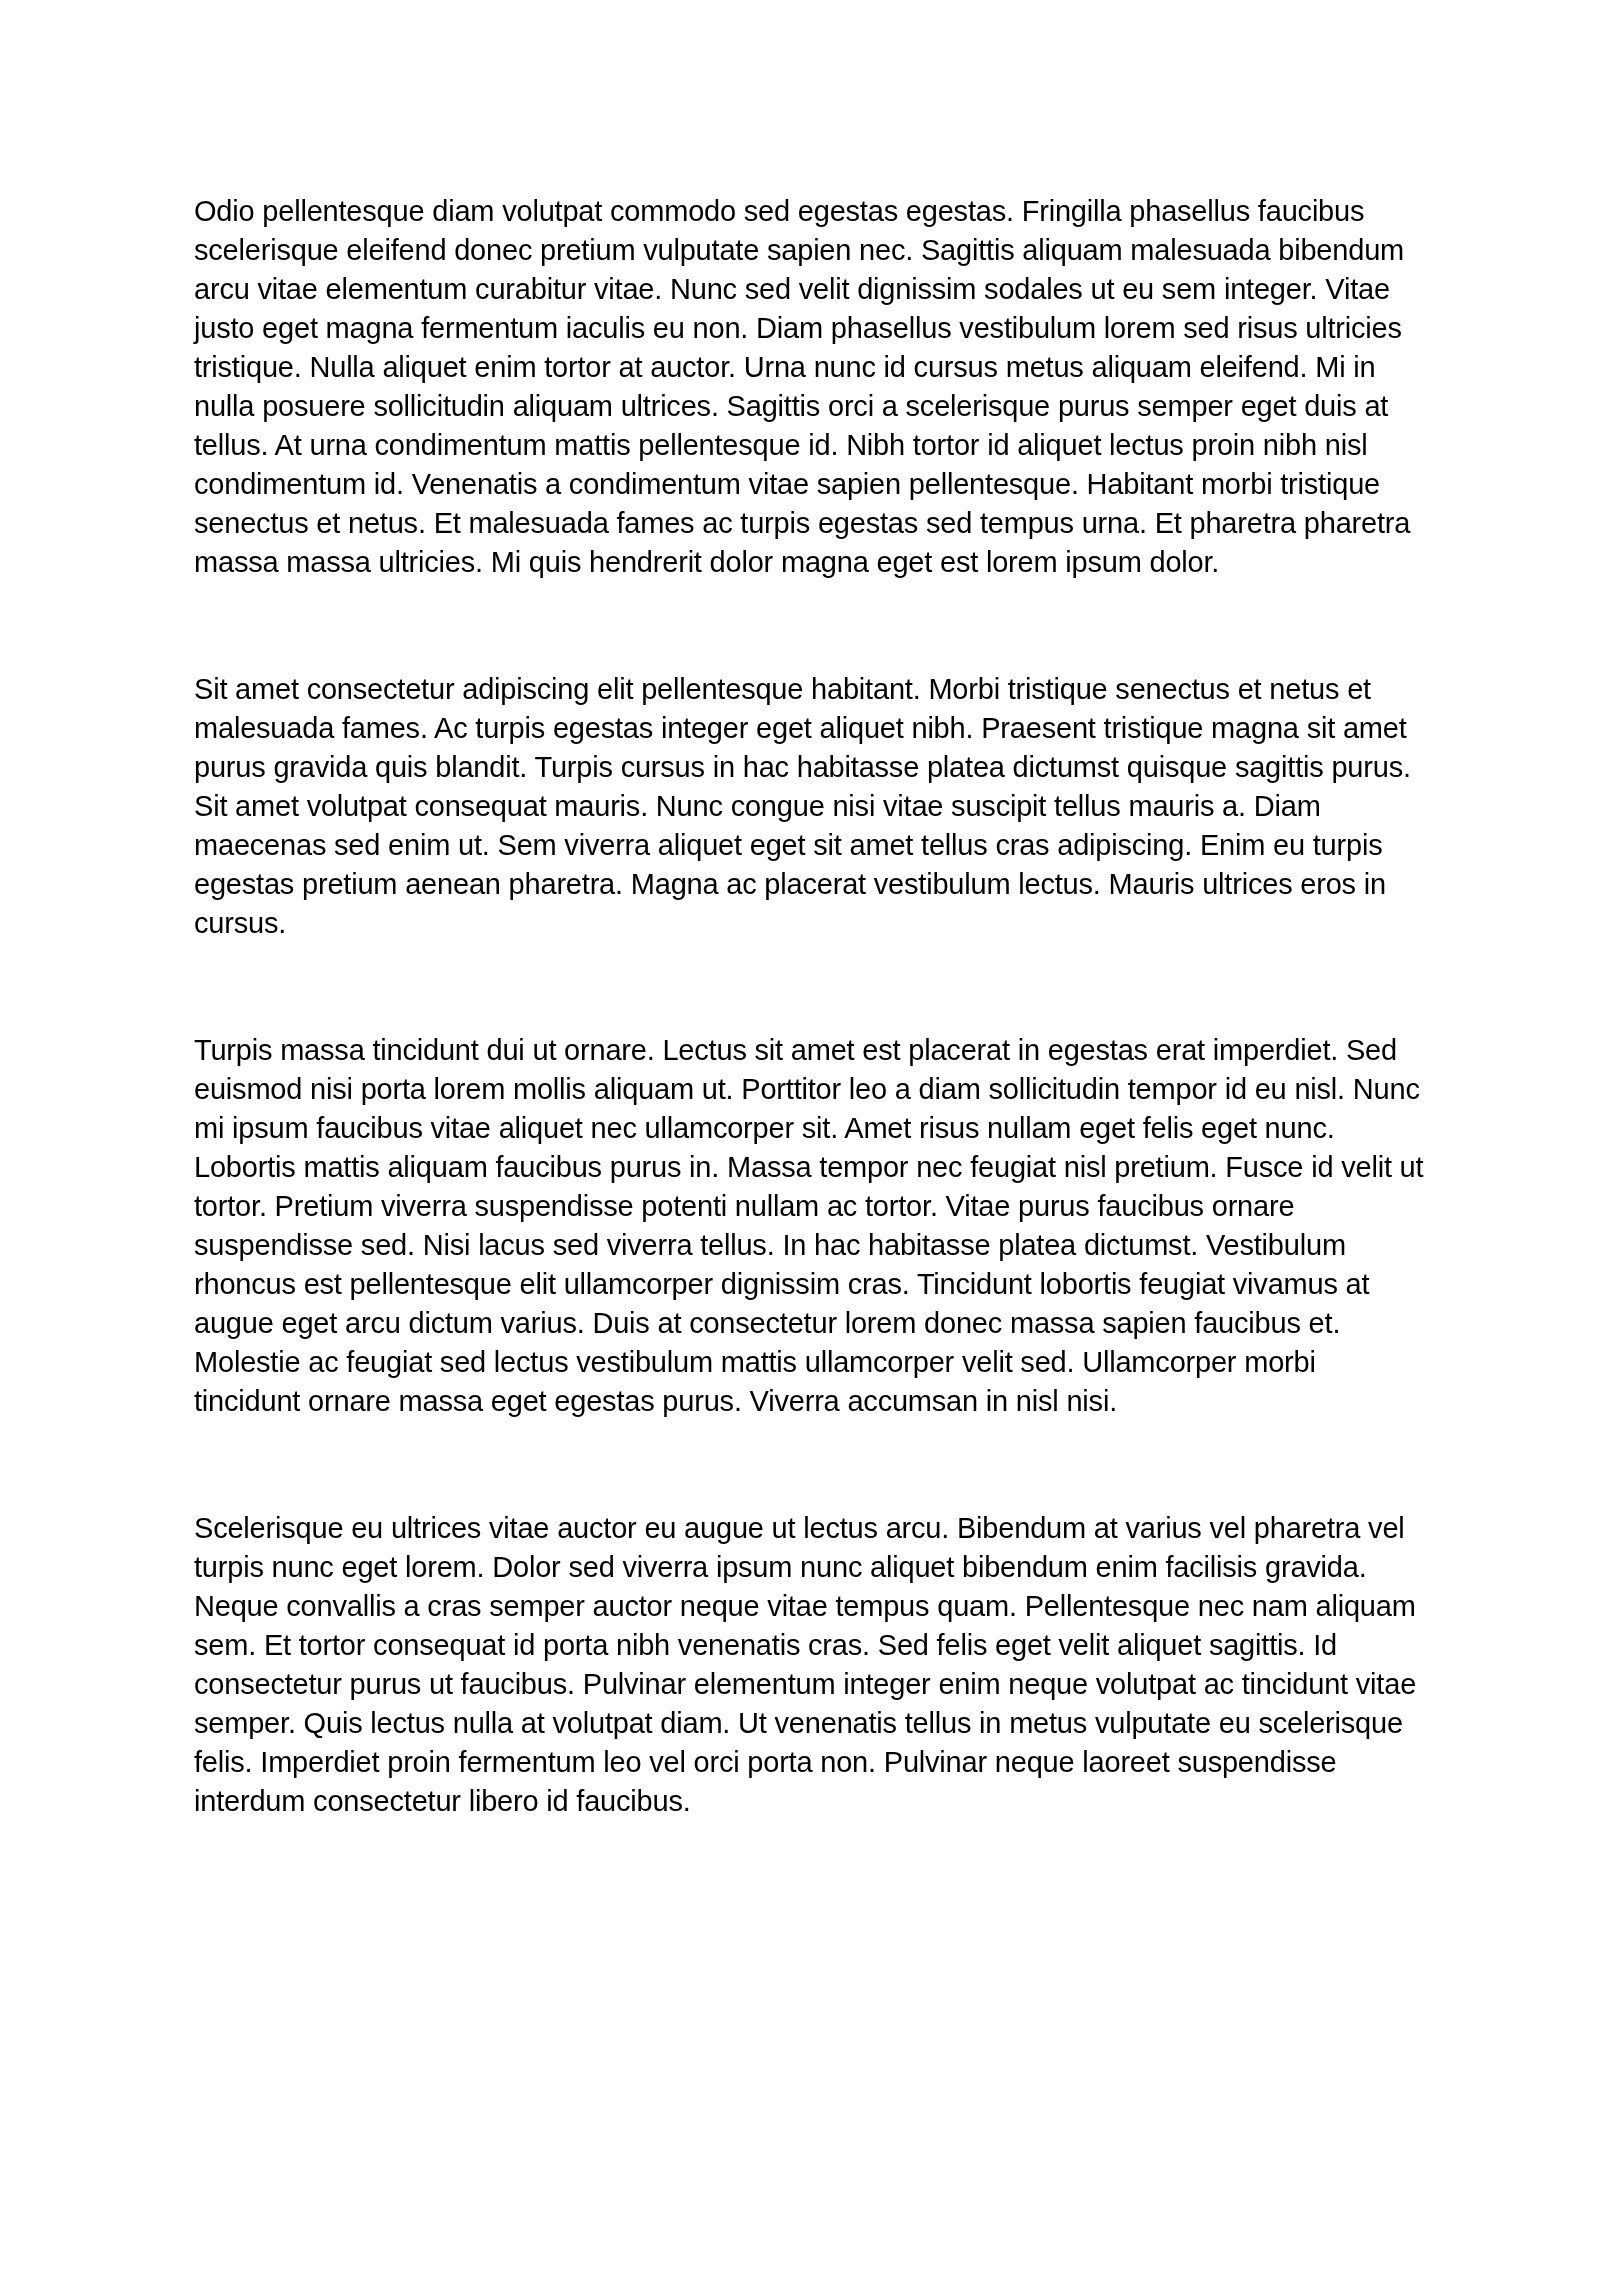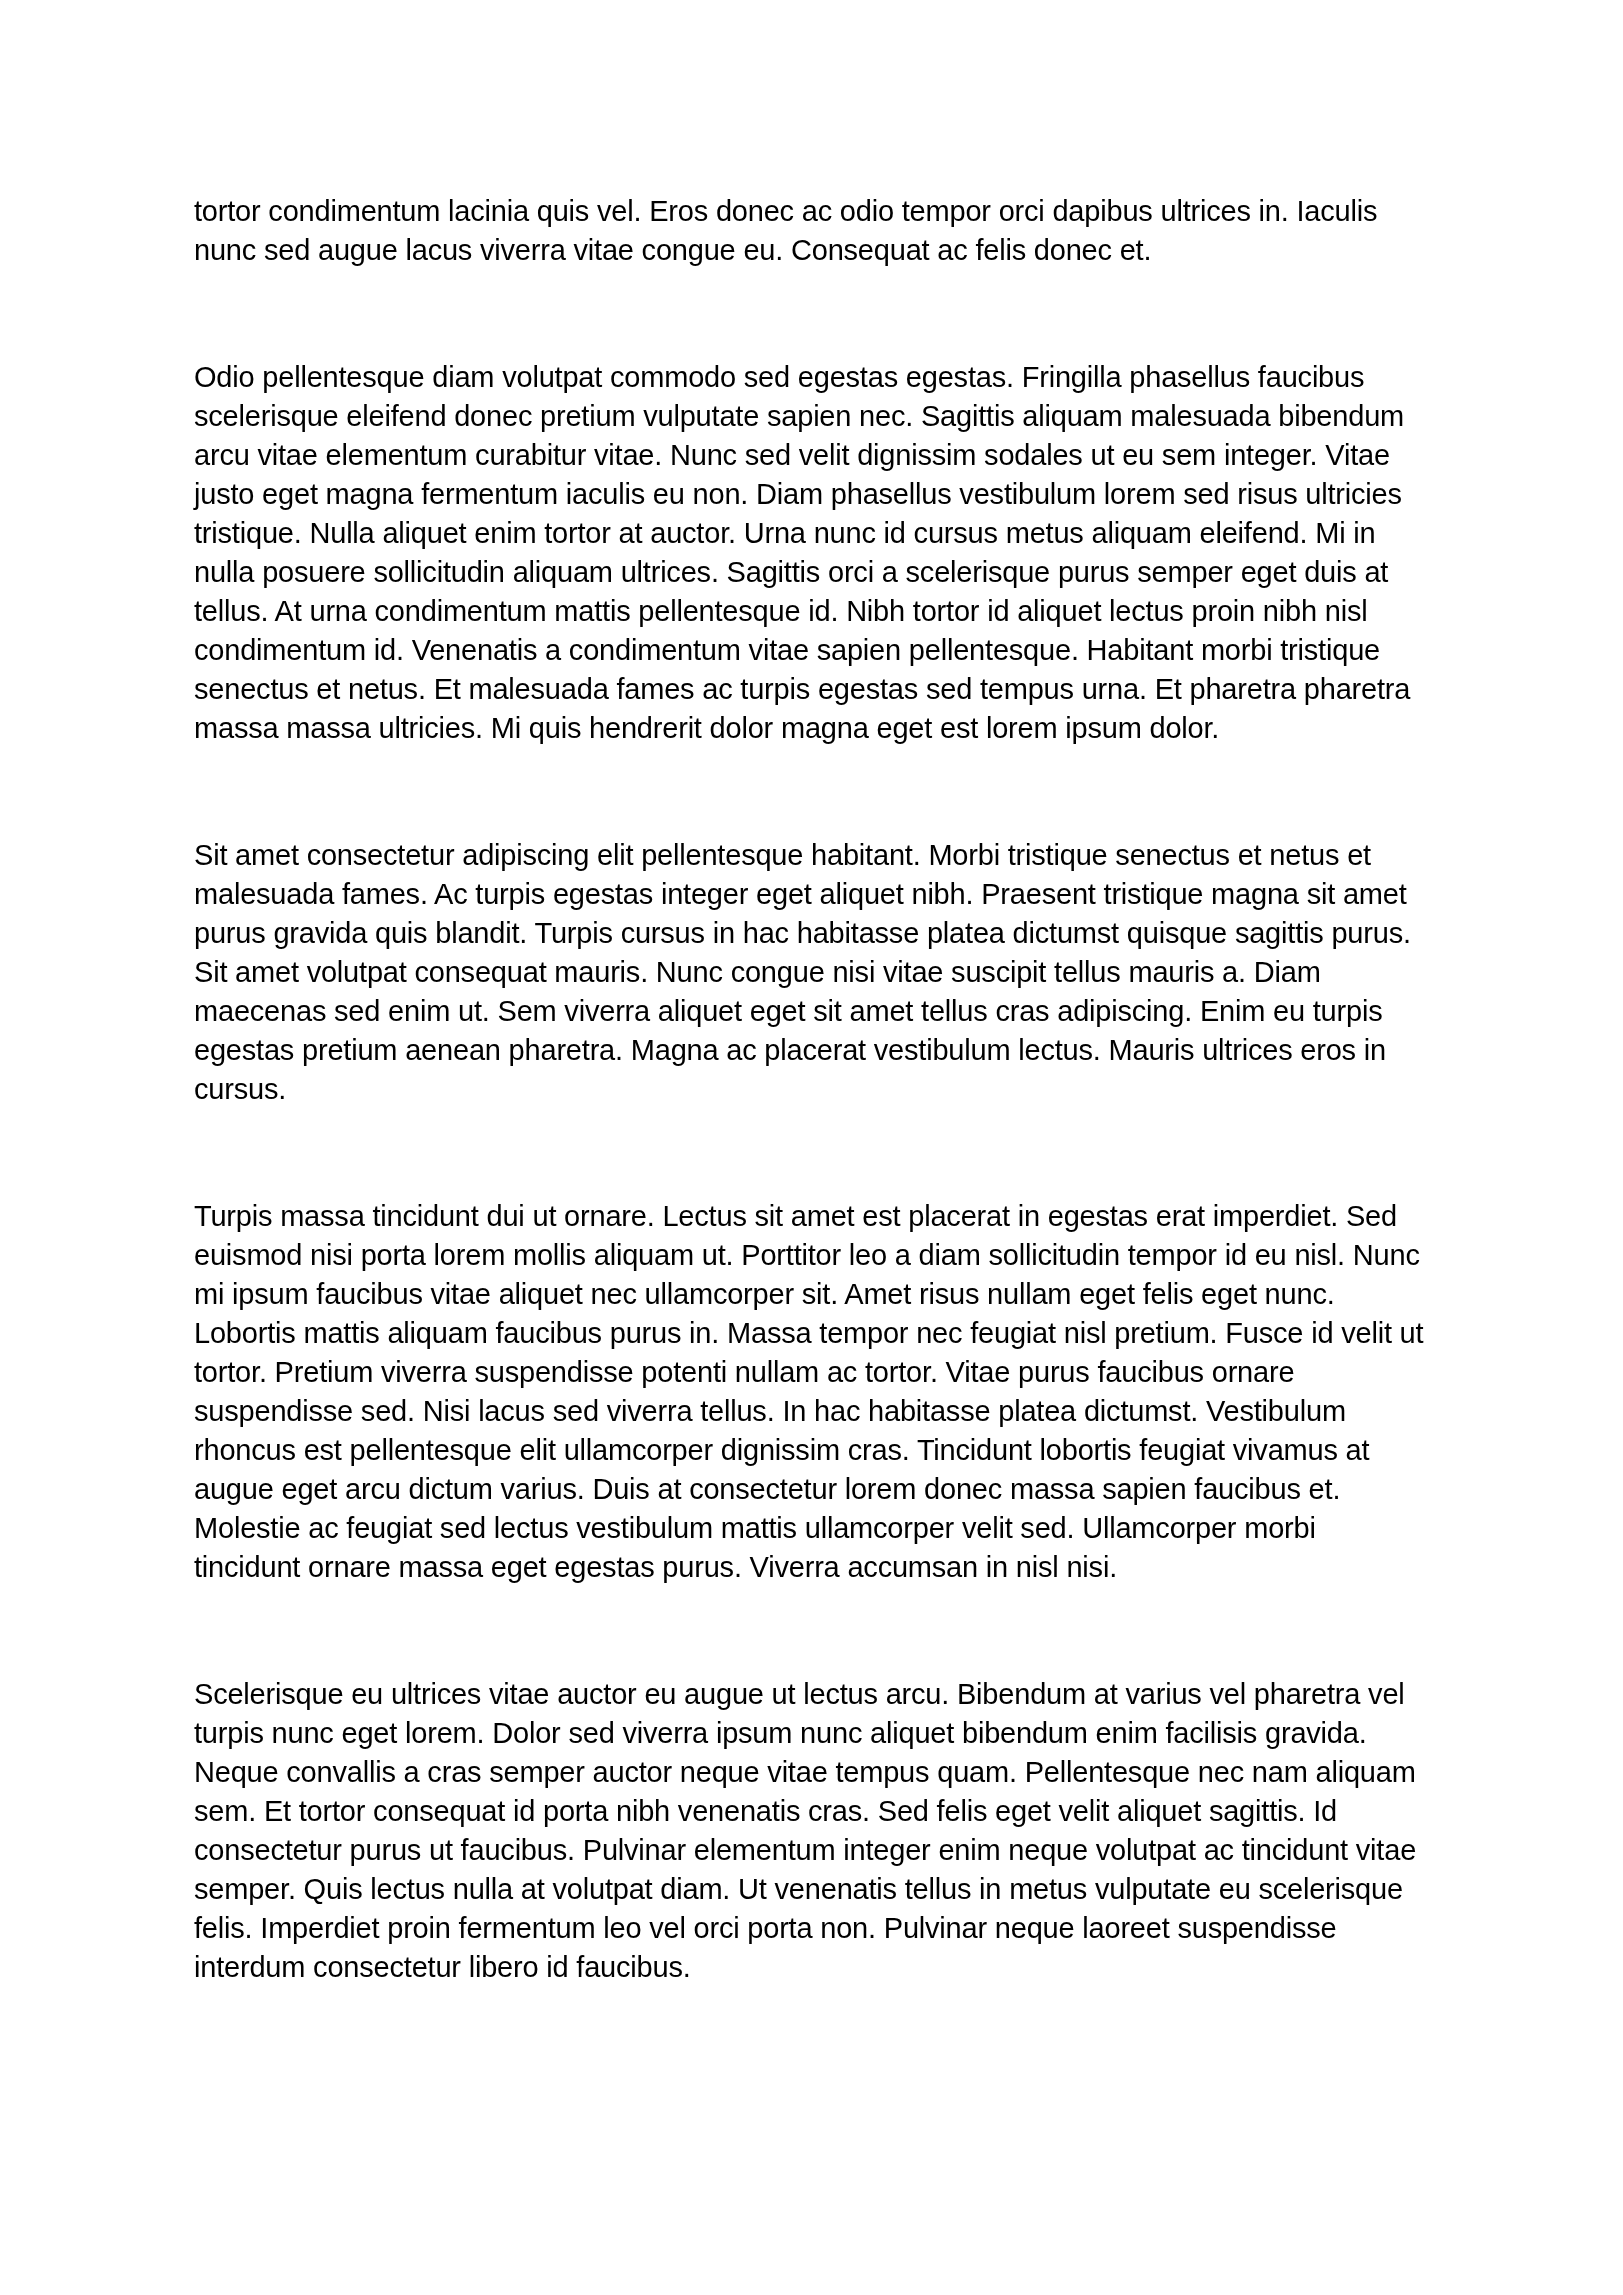--- a/index.html
+++ b/index.html
@@ -23,19 +23,18 @@
     line-height: 39px;
     letter-spacing: -0.2px;
     color: #000000;
     text-align: left;
   }
 </style>
 </head>
 <body>
 
 <div class="page">
-  <p>tortor condimentum lacinia quis vel. Eros donec ac odio tempor orci dapibus ultrices in. Iaculis nunc sed augue lacus viverra vitae congue eu. Consequat ac felis donec et.</p>
   <p>Odio pellentesque diam volutpat commodo sed egestas egestas. Fringilla phasellus faucibus scelerisque eleifend donec pretium vulputate sapien nec. Sagittis aliquam malesuada bibendum arcu vitae elementum curabitur vitae. Nunc sed velit dignissim sodales ut eu sem integer. Vitae justo eget magna fermentum iaculis eu non. Diam phasellus vestibulum lorem sed risus ultricies tristique. Nulla aliquet enim tortor at auctor. Urna nunc id cursus metus aliquam eleifend. Mi in nulla posuere sollicitudin aliquam ultrices. Sagittis orci a scelerisque purus semper eget duis at tellus. At urna condimentum mattis pellentesque id. Nibh tortor id aliquet lectus proin nibh nisl condimentum id. Venenatis a condimentum vitae sapien pellentesque. Habitant morbi tristique senectus et netus. Et malesuada fames ac turpis egestas sed tempus urna. Et pharetra pharetra massa massa ultricies. Mi quis hendrerit dolor magna eget est lorem ipsum dolor.</p>
   <p>Sit amet consectetur adipiscing elit pellentesque habitant. Morbi tristique senectus et netus et malesuada fames. Ac turpis egestas integer eget aliquet nibh. Praesent tristique magna sit amet purus gravida quis blandit. Turpis cursus in hac habitasse platea dictumst quisque sagittis purus. Sit amet volutpat consequat mauris. Nunc congue nisi vitae suscipit tellus mauris a. Diam maecenas sed enim ut. Sem viverra aliquet eget sit amet tellus cras adipiscing. Enim eu turpis egestas pretium aenean pharetra. Magna ac placerat vestibulum lectus. Mauris ultrices eros in cursus.</p>
   <p>Turpis massa tincidunt dui ut ornare. Lectus sit amet est placerat in egestas erat imperdiet. Sed euismod nisi porta lorem mollis aliquam ut. Porttitor leo a diam sollicitudin tempor id eu nisl. Nunc mi ipsum faucibus vitae aliquet nec ullamcorper sit. Amet risus nullam eget felis eget nunc. Lobortis mattis aliquam faucibus purus in. Massa tempor nec feugiat nisl pretium. Fusce id velit ut tortor. Pretium viverra suspendisse potenti nullam ac tortor. Vitae purus faucibus ornare suspendisse sed. Nisi lacus sed viverra tellus. In hac habitasse platea dictumst. Vestibulum rhoncus est pellentesque elit ullamcorper dignissim cras. Tincidunt lobortis feugiat vivamus at augue eget arcu dictum varius. Duis at consectetur lorem donec massa sapien faucibus et. Molestie ac feugiat sed lectus vestibulum mattis ullamcorper velit sed. Ullamcorper morbi tincidunt ornare massa eget egestas purus. Viverra accumsan in nisl nisi.</p>
   <p>Scelerisque eu ultrices vitae auctor eu augue ut lectus arcu. Bibendum at varius vel pharetra vel turpis nunc eget lorem. Dolor sed viverra ipsum nunc aliquet bibendum enim facilisis gravida. Neque convallis a cras semper auctor neque vitae tempus quam. Pellentesque nec nam aliquam sem. Et tortor consequat id porta nibh venenatis cras. Sed felis eget velit aliquet sagittis. Id consectetur purus ut faucibus. Pulvinar elementum integer enim neque volutpat ac tincidunt vitae semper. Quis lectus nulla at volutpat diam. Ut venenatis tellus in metus vulputate eu scelerisque felis. Imperdiet proin fermentum leo vel orci porta non. Pulvinar neque laoreet suspendisse interdum consectetur libero id faucibus.</p>
 </div>
 
 
 </body></html>

